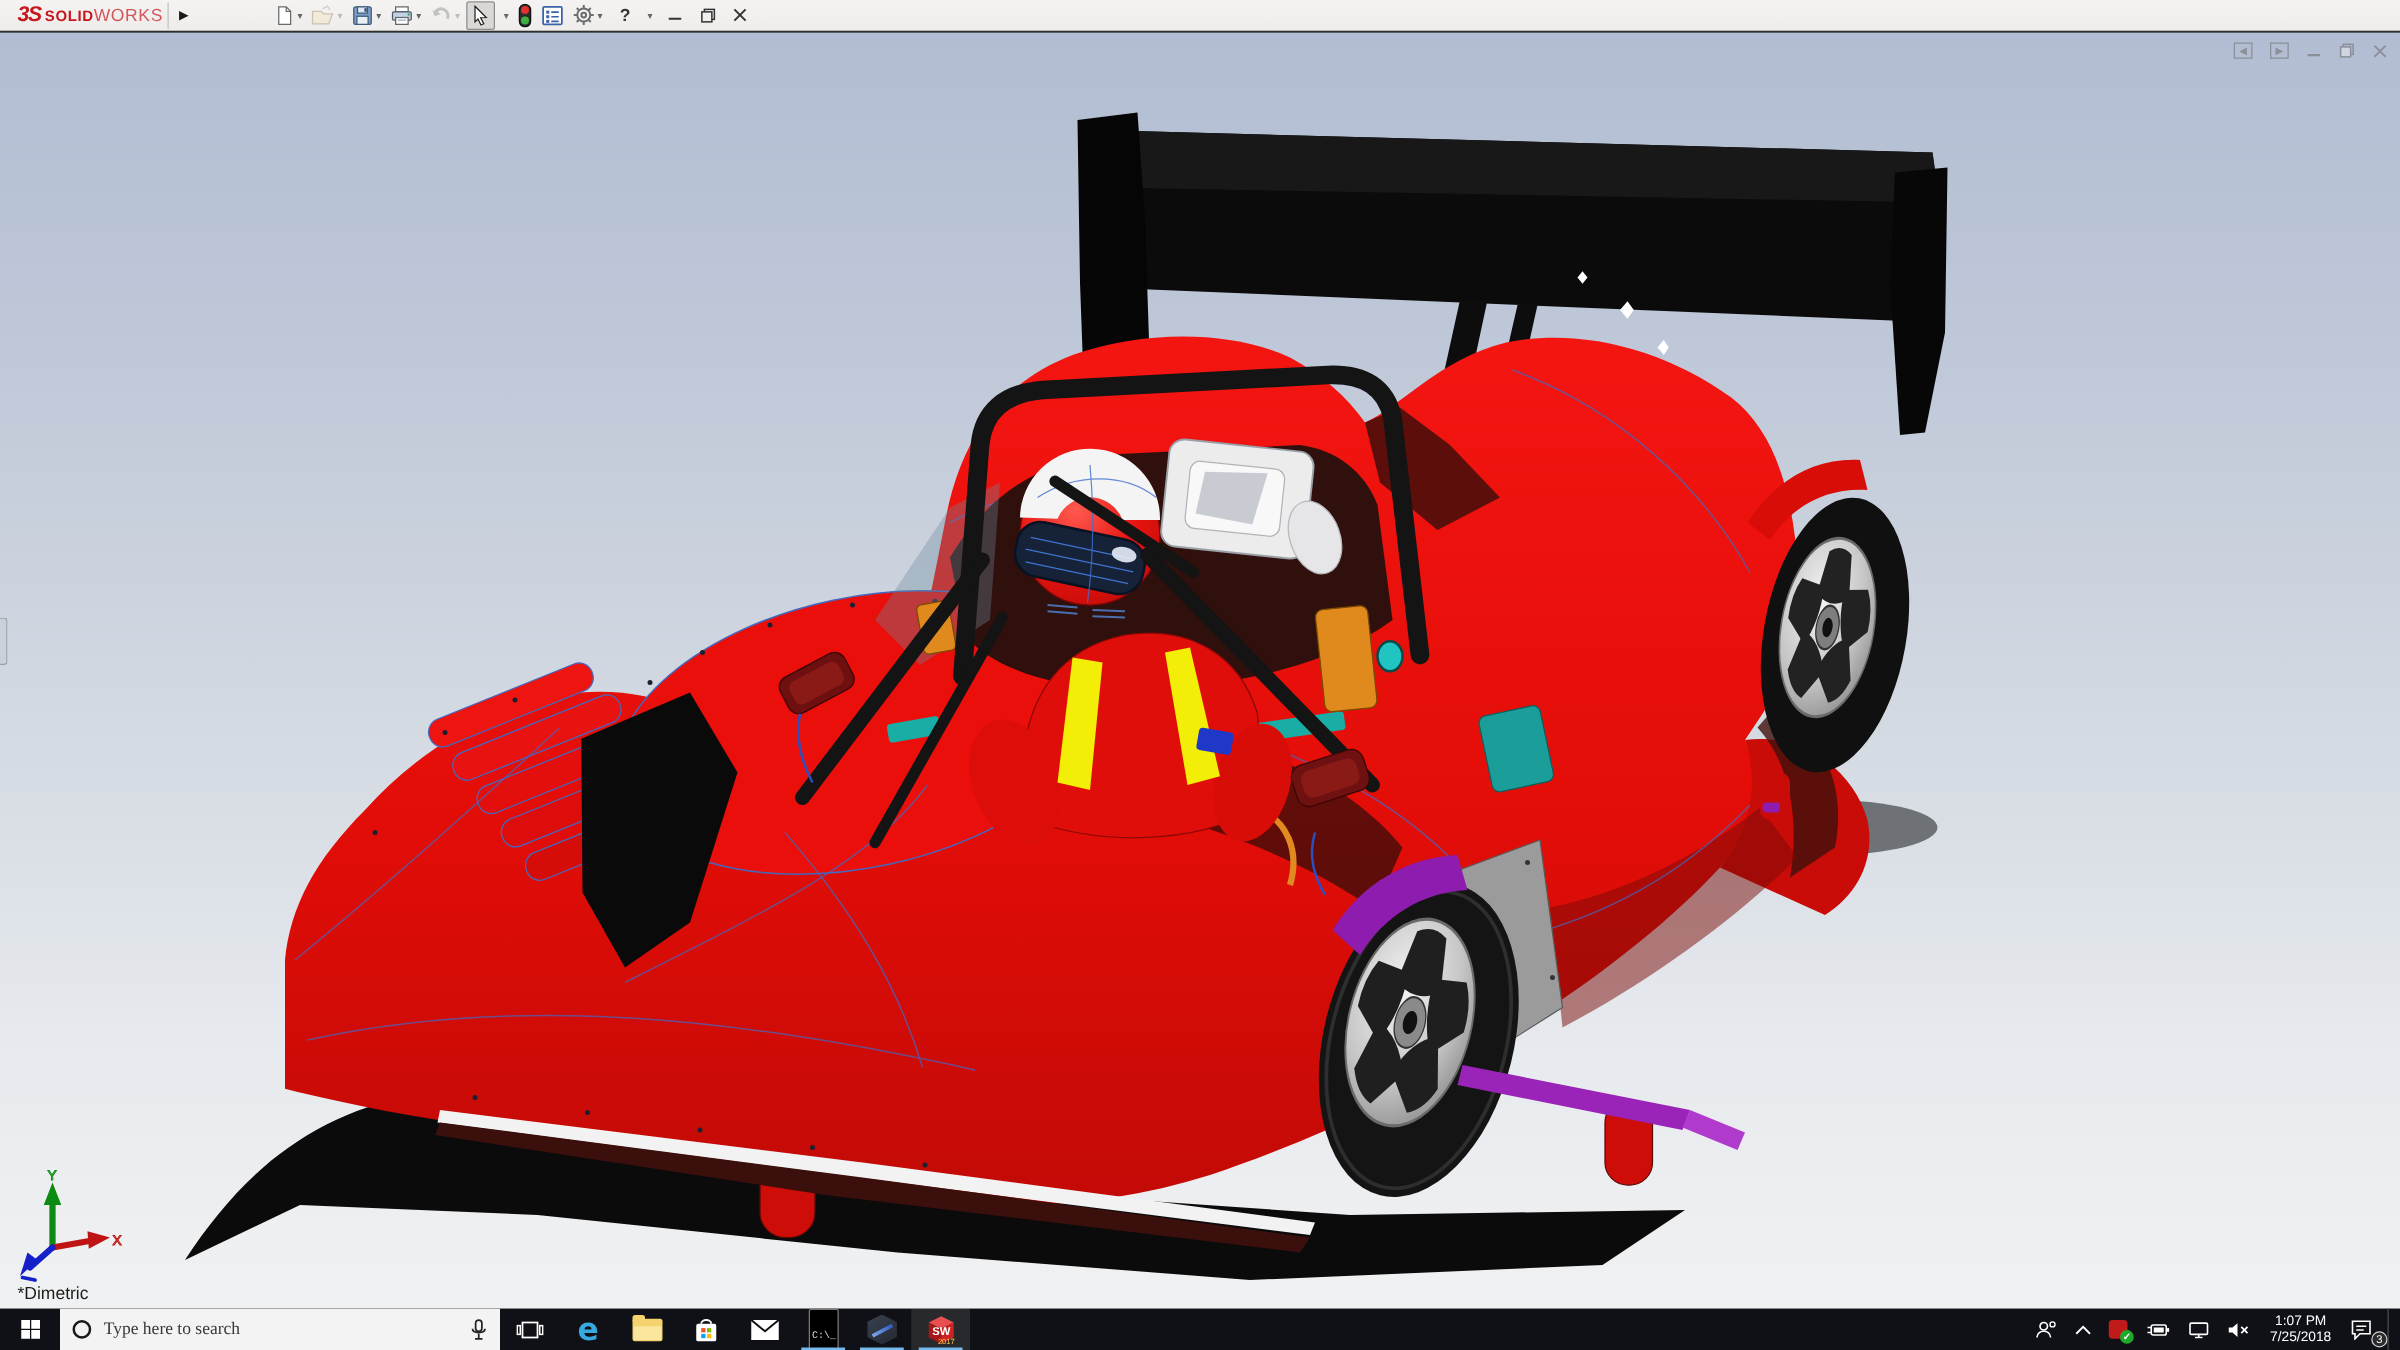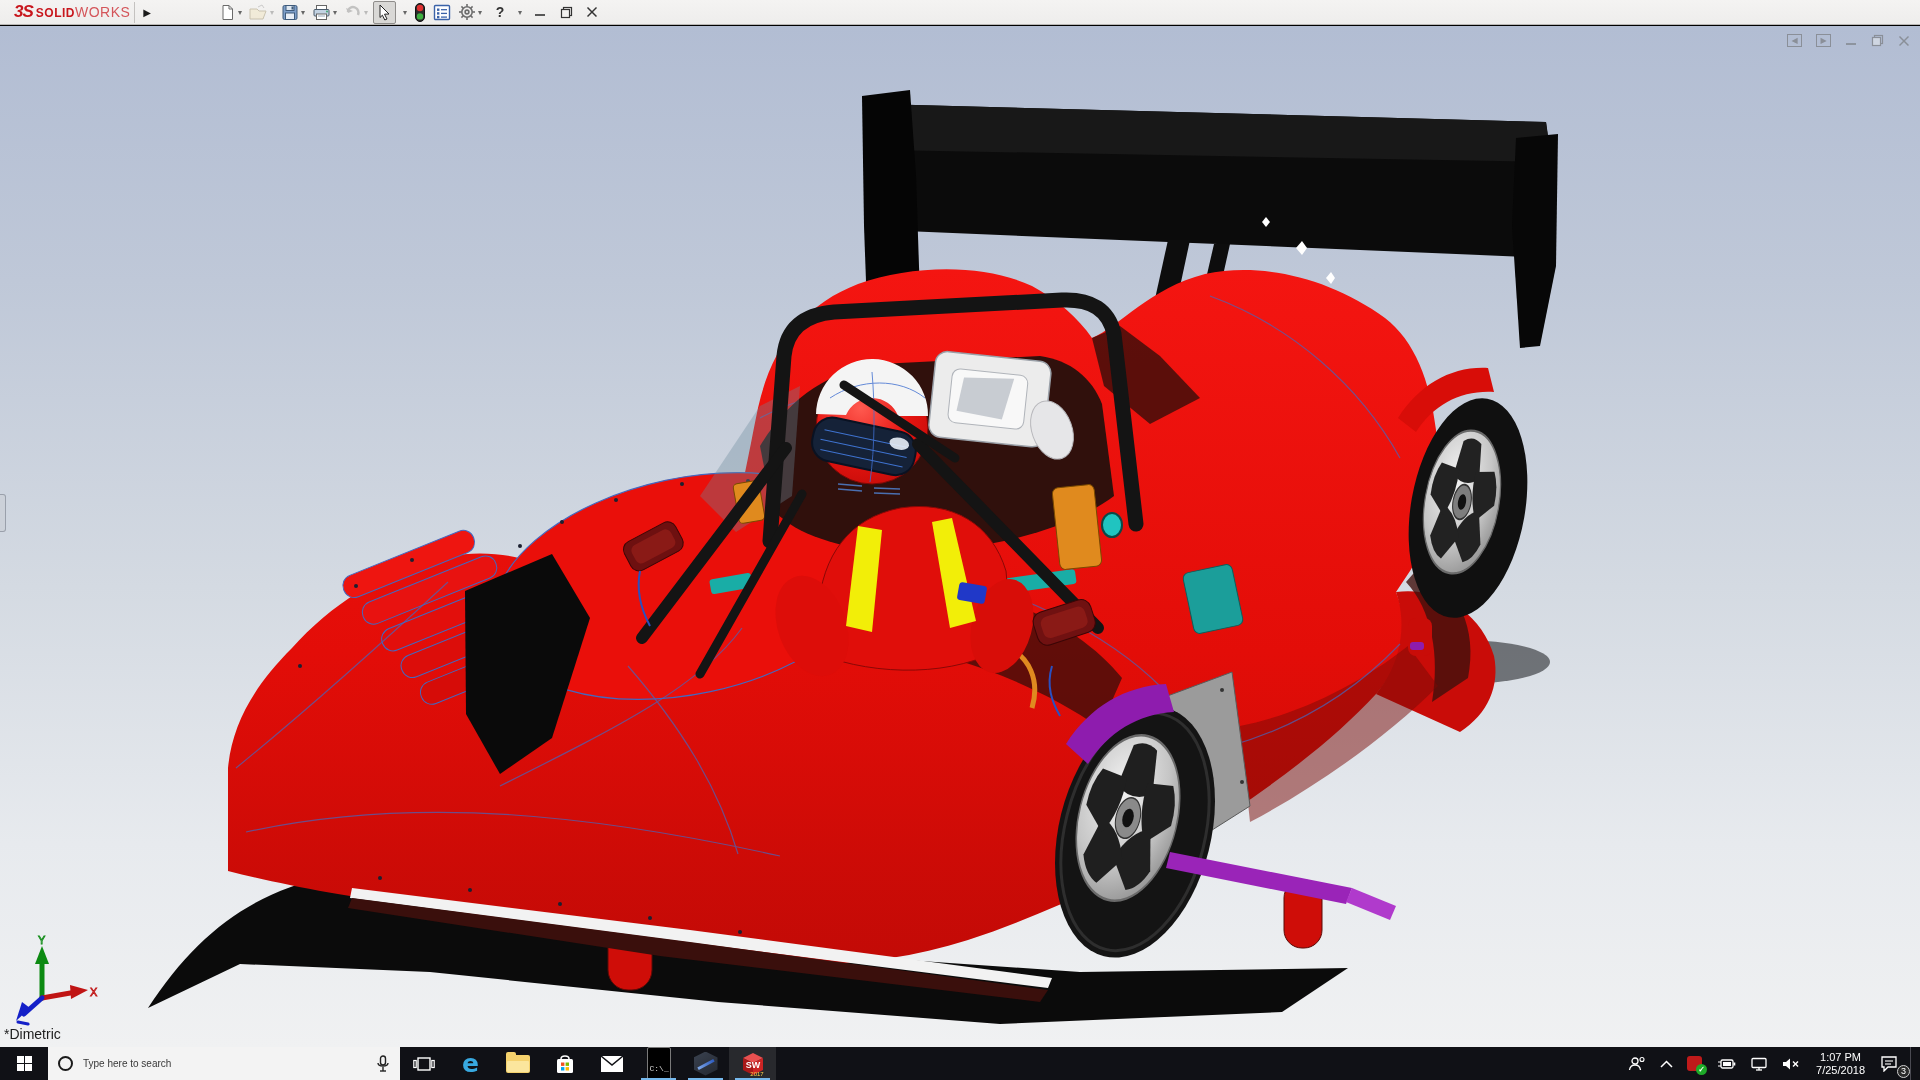--- a/index.html
+++ b/index.html
@@ -38,34 +38,34 @@
   .viewport > svg.scene { position:absolute; left:0; top:0; }
   .child-controls { position:absolute; top:8px; right:10px; display:flex; align-items:center; gap:14px;
     color:#8a8f98; }
   .cc-box { width:15px; height:13px; border:1px solid #8a8f98; display:flex; align-items:center;
     justify-content:center; font-size:8px; color:#8a8f98; }
   .cc-glyph { font-size:13px; line-height:13px; }
   .cc-glyph svg { display:block; }
   .splitter-handle { position:absolute; left:0; top:468px; width:6px; height:38px;
     background:#ccd1d9; border:1px solid #9aa0ab; border-left:none; border-radius:0 3px 3px 0; }
   .triad { position:absolute; left:8px; top:908px; width:90px; height:92px; }
-  .view-label { position:absolute; left:4px; top:1000px; font-size:14px; color:#1c1c1c; }
+  .view-label { position:absolute; left:14px; top:1000px; font-size:14px; color:#1c1c1c; }
 
   
   .taskbar { position:absolute; left:0; top:1047px; width:1920px; height:33px;
     background:#101116; display:flex; align-items:stretch; }
   .start { width:48px; display:flex; align-items:center; justify-content:center; cursor:pointer; }
   .winlogo { display:grid; grid-template-columns:7px 7px; grid-template-rows:7px 7px; gap:1px; }
   .winlogo span { background:#fff; }
   .searchbox { width:352px; background:#f3f3f3; display:flex; align-items:center;
     padding:0 10px 0 10px; cursor:text; }
   .cortana-ring { width:15px; height:15px; border:2px solid #1a1a1a; border-radius:50%;
     flex:0 0 auto; margin-right:10px; }
   .searchbox input { flex:1; border:none; outline:none; background:transparent;
-    font-size:10px; color:#b91c1c; font-family:Liberation Sans, sans-serif; }
+    font-size:14px; color:#b91c1c; font-family:Liberation Serif, serif; }
   .searchbox input::placeholder { color:#383838; opacity:1; }
   .mic { flex:0 0 auto; margin-left:6px; }
   .tb-icons { display:flex; align-items:stretch; }
   .tb-slot { width:47px; display:flex; align-items:center; justify-content:center;
     position:relative; cursor:pointer; }
   .tb-slot.running::after { content:""; position:absolute; left:6px; right:6px; bottom:0;
     height:2px; background:#76b9ed; }
   .tb-slot.active { background:rgba(255,255,255,.10); }
   .edge-glyph { font-size:25px; font-weight:bold; color:#38a9e0; line-height:25px;
     font-family:"DejaVu Sans", sans-serif; }

